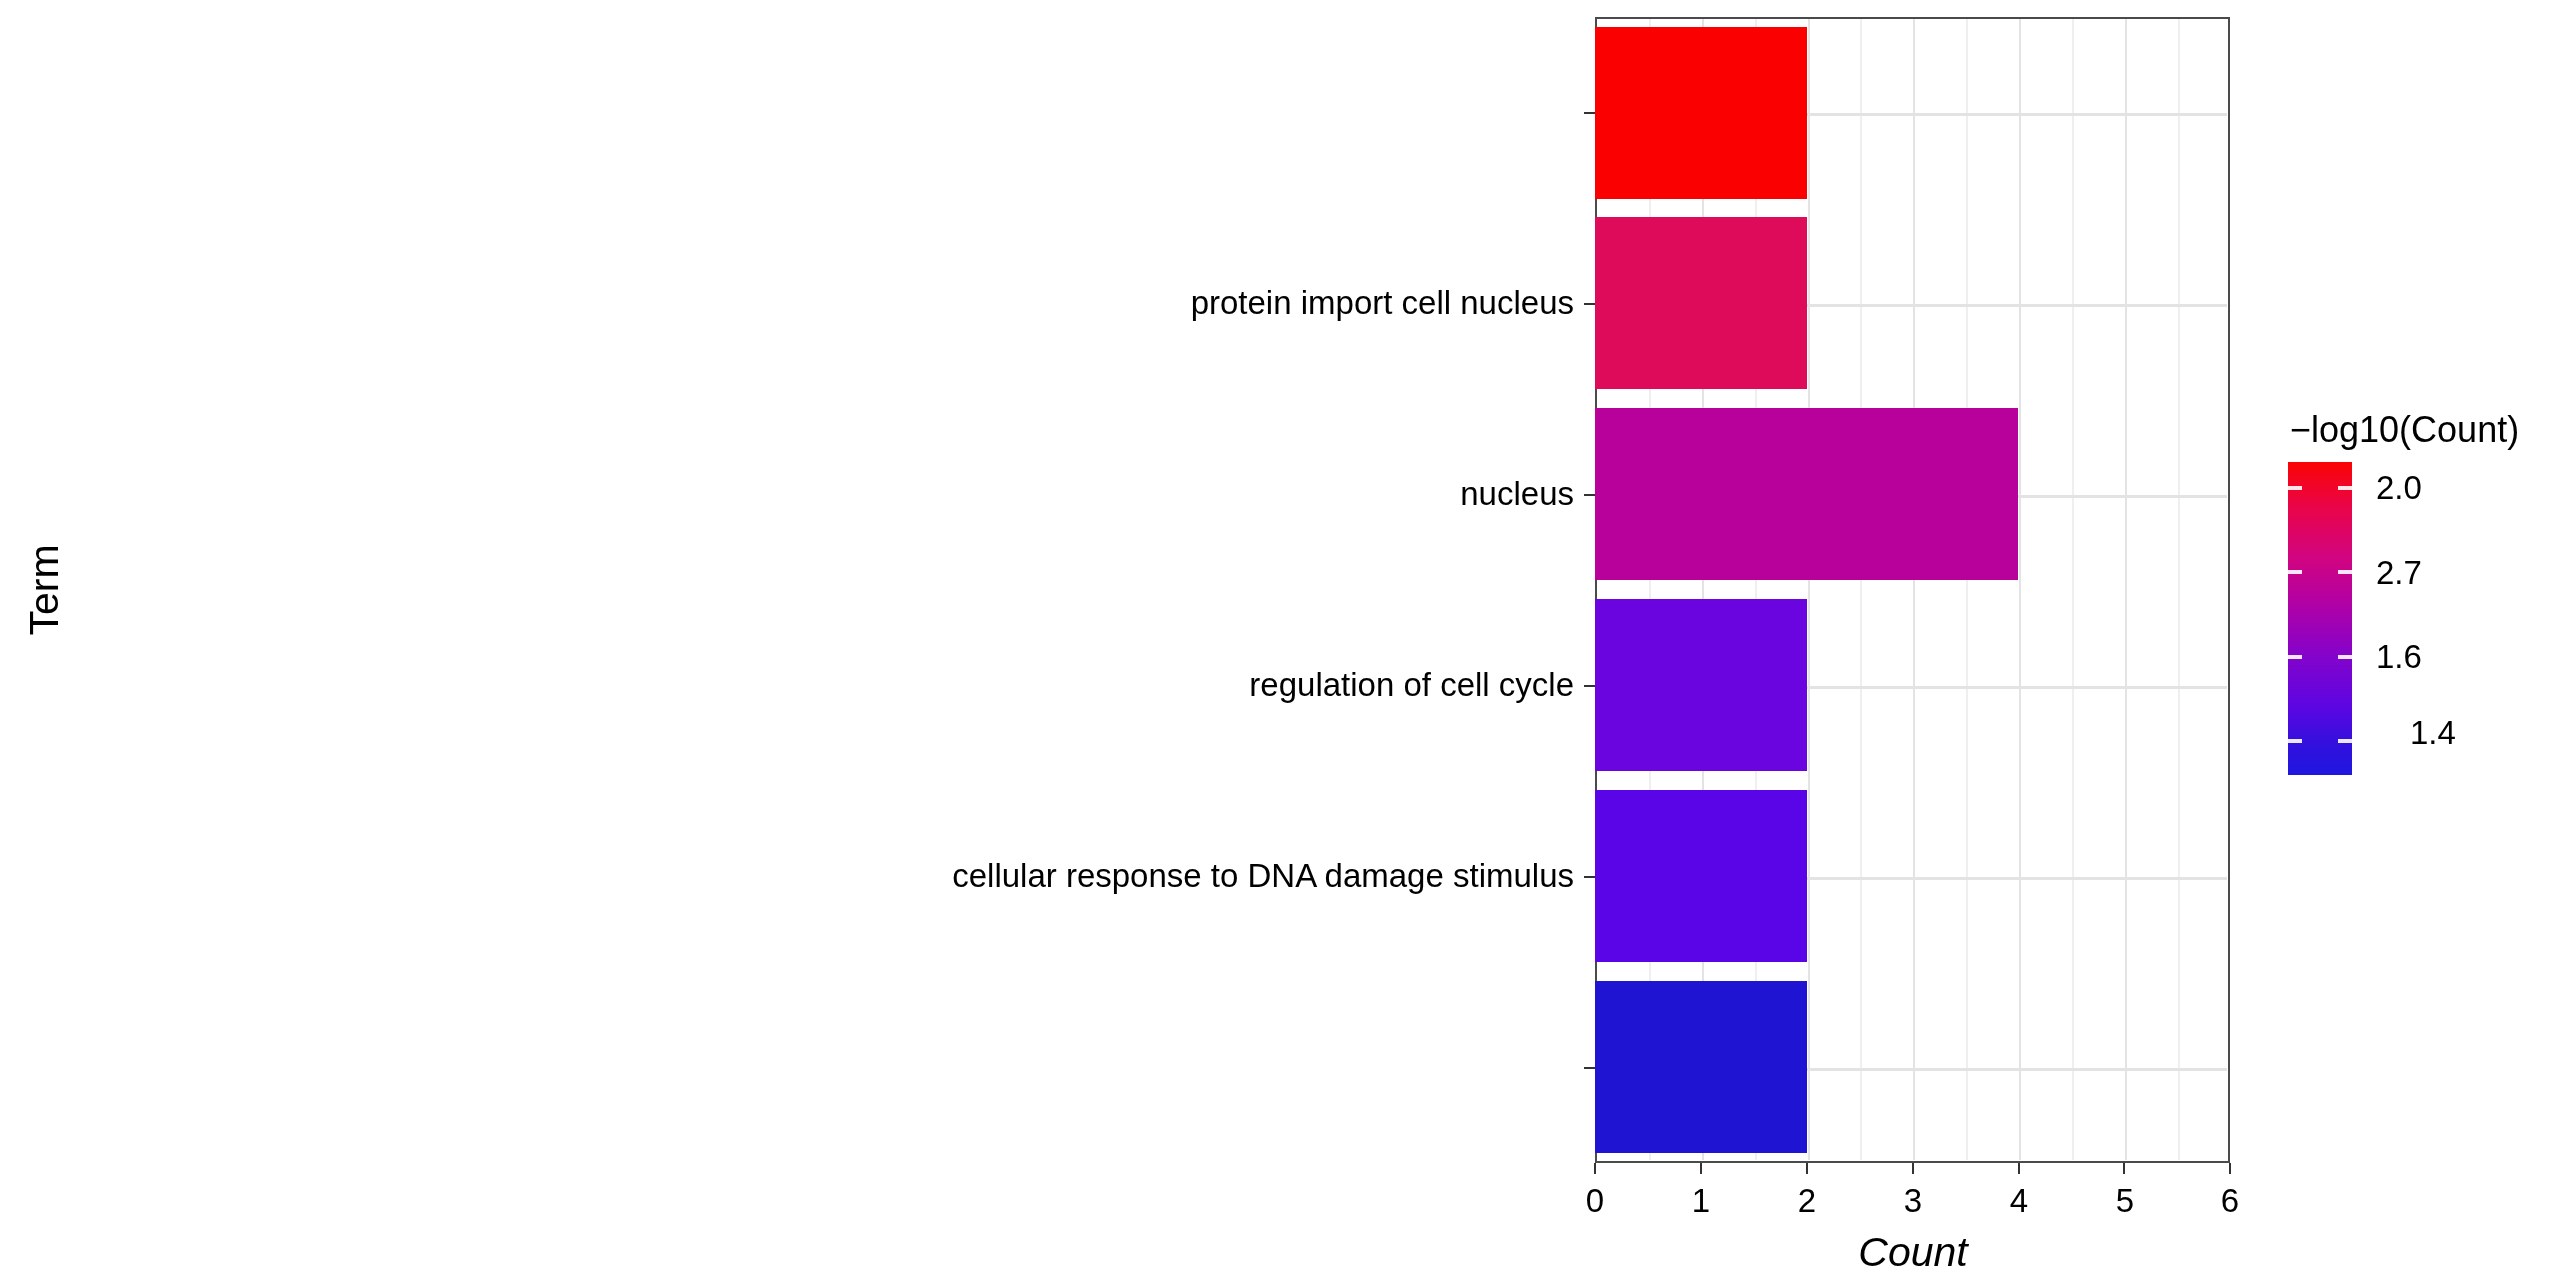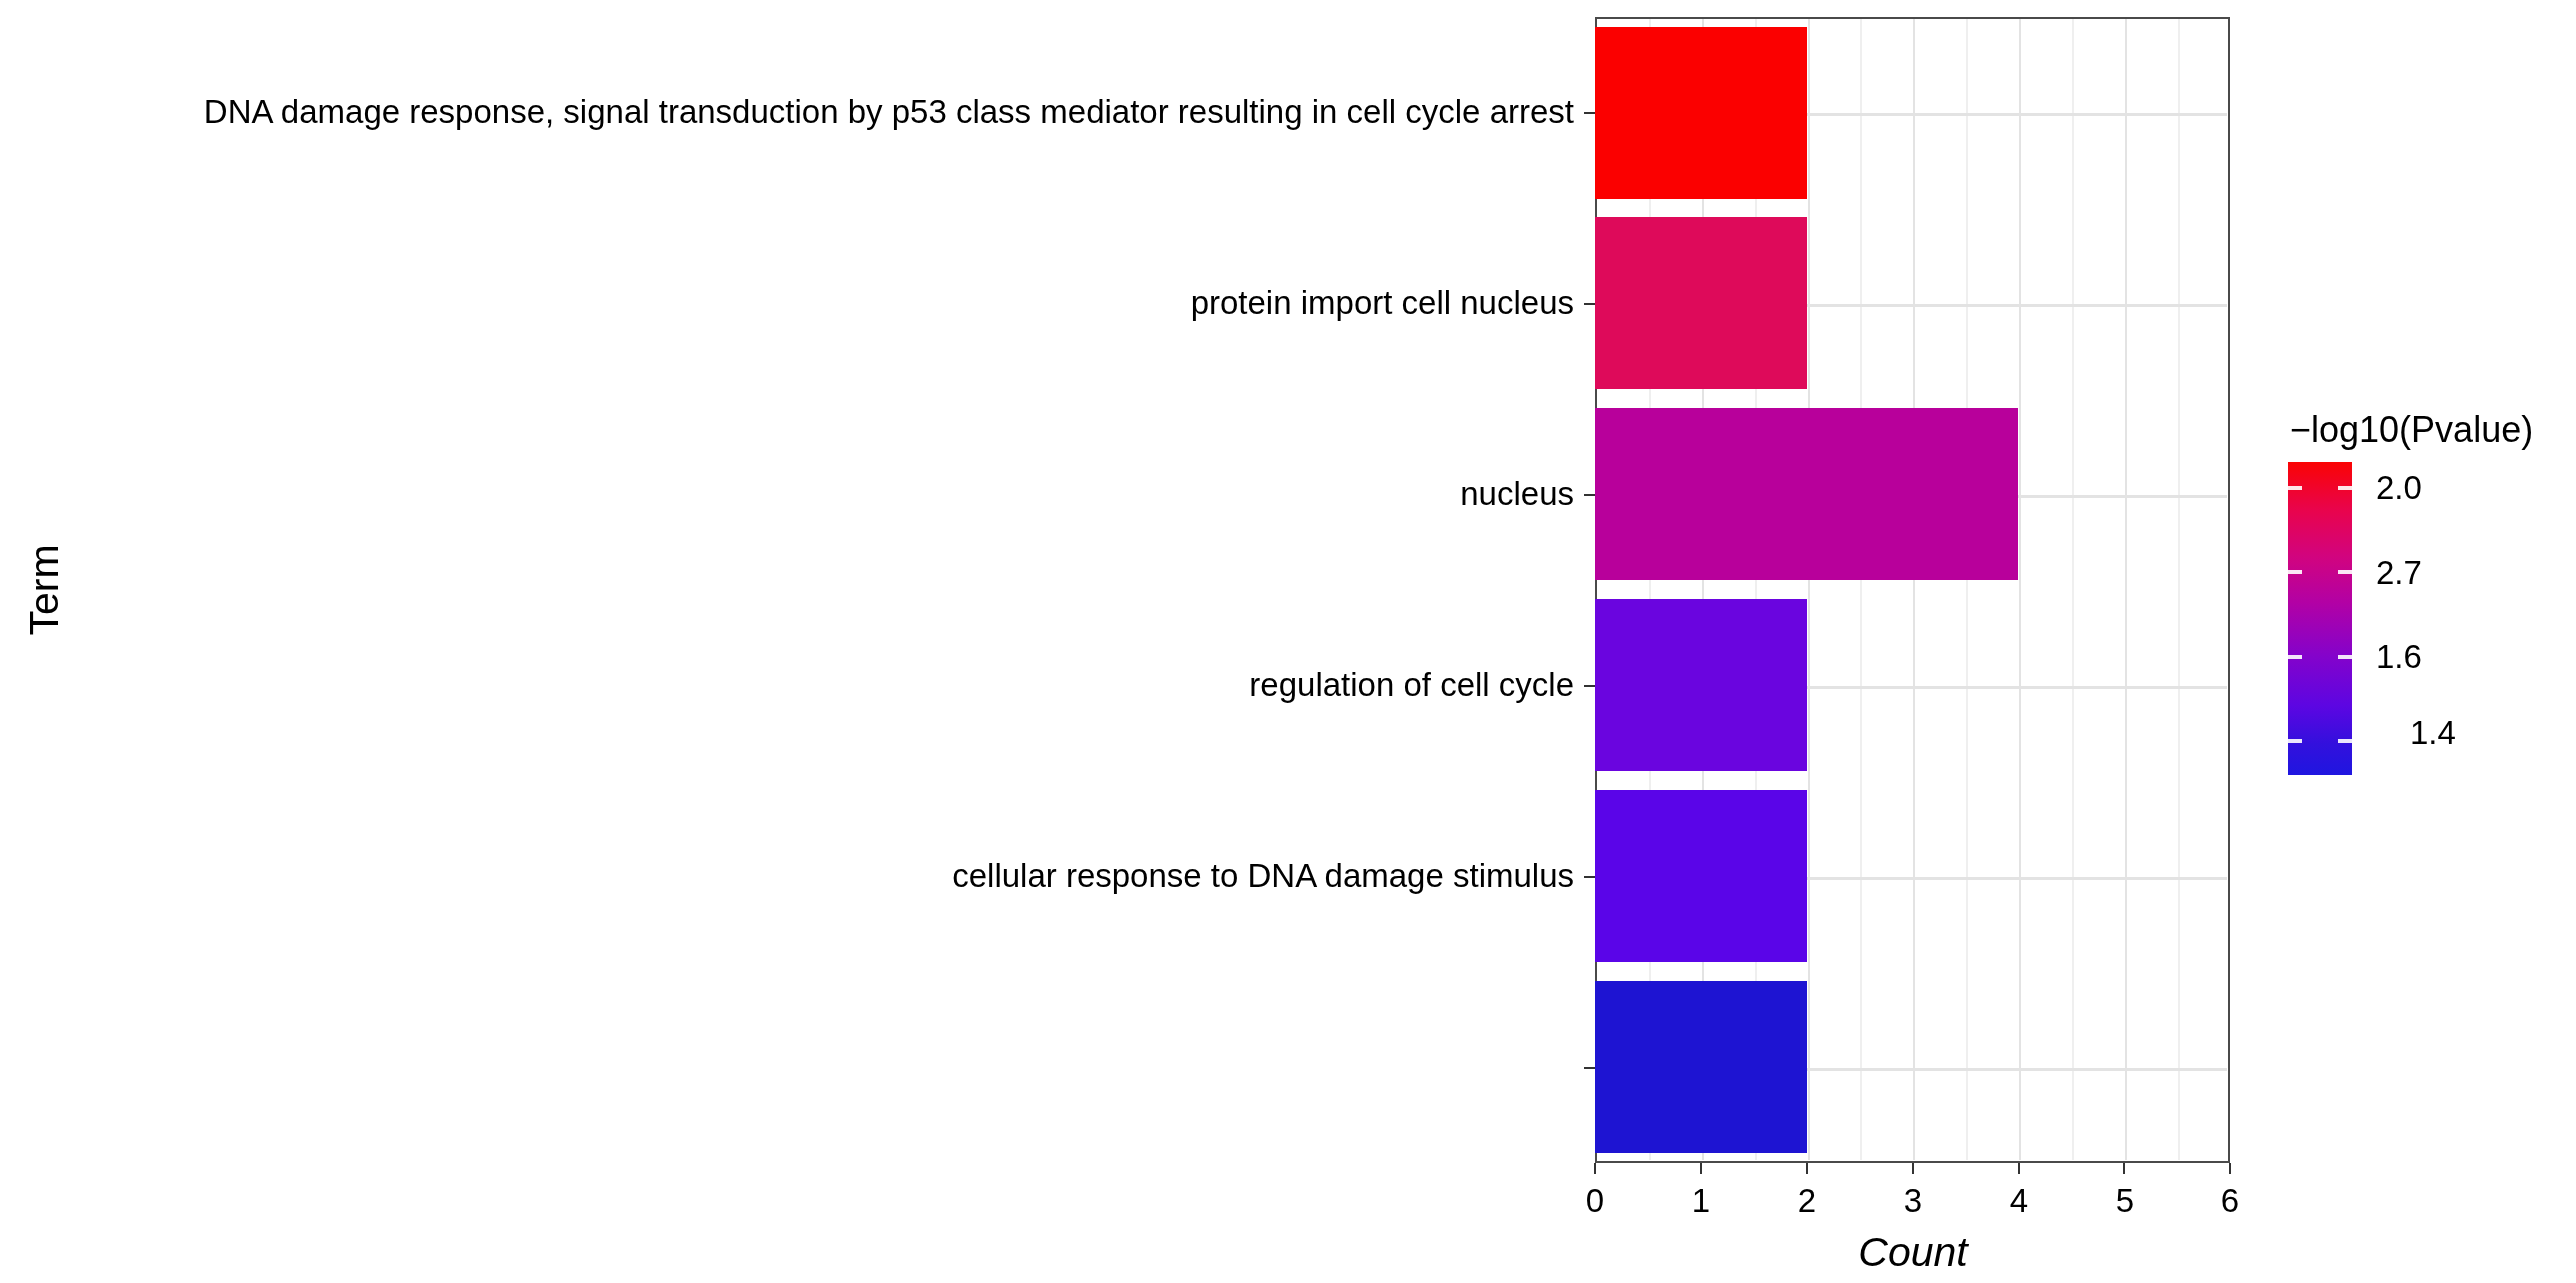--- a/index.html
+++ b/index.html
@@ -65,21 +65,20 @@
       <div class="gridline" style="left: 0px; top: 1049px; width: 630px; height: 2.3px; background: rgb(227, 227, 227);"></div>
       <div class="bar" style="left: -2.3px; top: 7.3px; width: 212px; height: 172px; background: rgb(251, 0, 0);"></div>
       <div class="bar" style="left: -2.3px; top: 198px; width: 212px; height: 172px; background: rgb(222, 10, 90);"></div>
       <div class="bar" style="left: -2.3px; top: 389px; width: 423px; height: 172px; background: rgb(184, 0, 155);"></div>
       <div class="bar" style="left: -2.3px; top: 580px; width: 212px; height: 172px; background: rgb(106, 5, 223);"></div>
       <div class="bar" style="left: -2.3px; top: 771px; width: 212px; height: 172px; background: rgb(90, 5, 232);"></div>
       <div class="bar" style="left: -2.3px; top: 962px; width: 212px; height: 172px; background: rgb(30, 20, 210);"></div>
     </div>
   <div id="decorations">
       <div style="position: absolute; left: 0px; top: 17.3px; width: 1574px; height: 1146px;">
-        <div class="y-label" style="top: 95px;">DNA damage response, signal transduction by p53 class mediator resulting in cell cycle arrest</div>
         <div class="y-label" style="top: 286px;">protein import cell nucleus</div>
         <div class="y-label" style="top: 477px; margin-left: 33px;">nucleus</div>
         <div class="y-label" style="top: 668px;">regulation of cell cycle</div>
         <div class="y-label" style="top: 859px;">cellular response to DNA damage stimulus</div>
       </div>
       <div class="tick" style="left: 1584px; top: 112px; width: 11.3px; height: 2.3px;"></div>
       <div class="tick" style="left: 1584px; top: 303px; width: 11.3px; height: 2.3px;"></div>
       <div class="tick" style="left: 1584px; top: 494px; width: 11.3px; height: 2.3px;"></div>
       <div class="tick" style="left: 1584px; top: 685px; width: 11.3px; height: 2.3px;"></div>
       <div class="tick" style="left: 1584px; top: 876px; width: 11.3px; height: 2.3px;"></div>
@@ -94,21 +93,21 @@
       <div class="x-label" style="left: 1913px; top: 1184px;">3</div>
       <div class="tick" style="left: 2018px; top: 1163px; width: 2.3px; height: 11.3px;"></div>
       <div class="x-label" style="left: 2019px; top: 1184px;">4</div>
       <div class="tick" style="left: 2123px; top: 1163px; width: 2.3px; height: 11.3px;"></div>
       <div class="x-label" style="left: 2125px; top: 1184px;">5</div>
       <div class="tick" style="left: 2229px; top: 1163px; width: 2.3px; height: 11.3px;"></div>
       <div class="x-label" style="left: 2230px; top: 1184px;">6</div>
     </div>
   <div class="axis-title x-title" id="x-title" style="left: 1913px; top: 1232px; font-style: italic;">Count</div>
   <div>
-    <div class="legend-title" id="legend-title" style="left: 2290px; top: 412px;">−log10(Pvalue)</div>
+    <div class="legend-title" id="legend-title" style="left: 2290px; top: 412px;">−log10(Count)</div>
     <div class="legend-bar" id="legend-bar" style="left: 2288px; top: 462px; width: 64px; height: 313px; background: linear-gradient(rgb(250, 4, 4) 0%, rgb(233, 4, 75) 15%, rgb(210, 4, 126) 30%, rgb(178, 1, 165) 45%, rgb(132, 3, 203) 62%, rgb(92, 6, 226) 78%, rgb(51, 16, 221) 90%, rgb(31, 22, 224) 100%);"></div>
     <div id="legend-marks">
         <div class="legend-tick" style="left: 2288px; top: 486px;"></div>
         <div class="legend-tick" style="left: 2338px; top: 486px;"></div>
         <div class="legend-label" style="left: 2376px; top: 487px;">2.0</div>
         <div class="legend-tick" style="left: 2288px; top: 570px;"></div>
         <div class="legend-tick" style="left: 2338px; top: 570px;"></div>
         <div class="legend-label" style="left: 2376px; top: 572px;">2.7</div>
         <div class="legend-tick" style="left: 2288px; top: 655px;"></div>
         <div class="legend-tick" style="left: 2338px; top: 655px;"></div>

